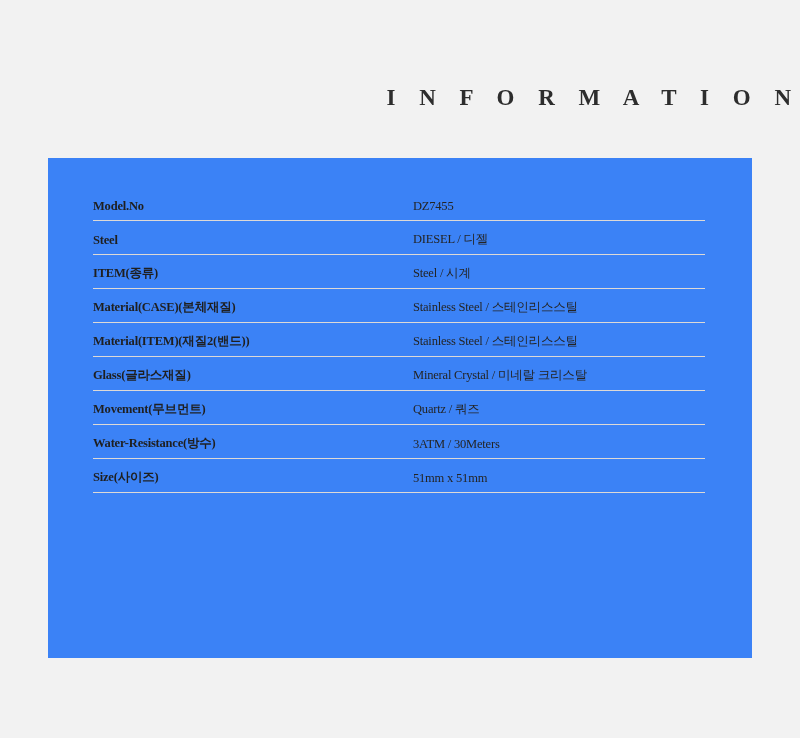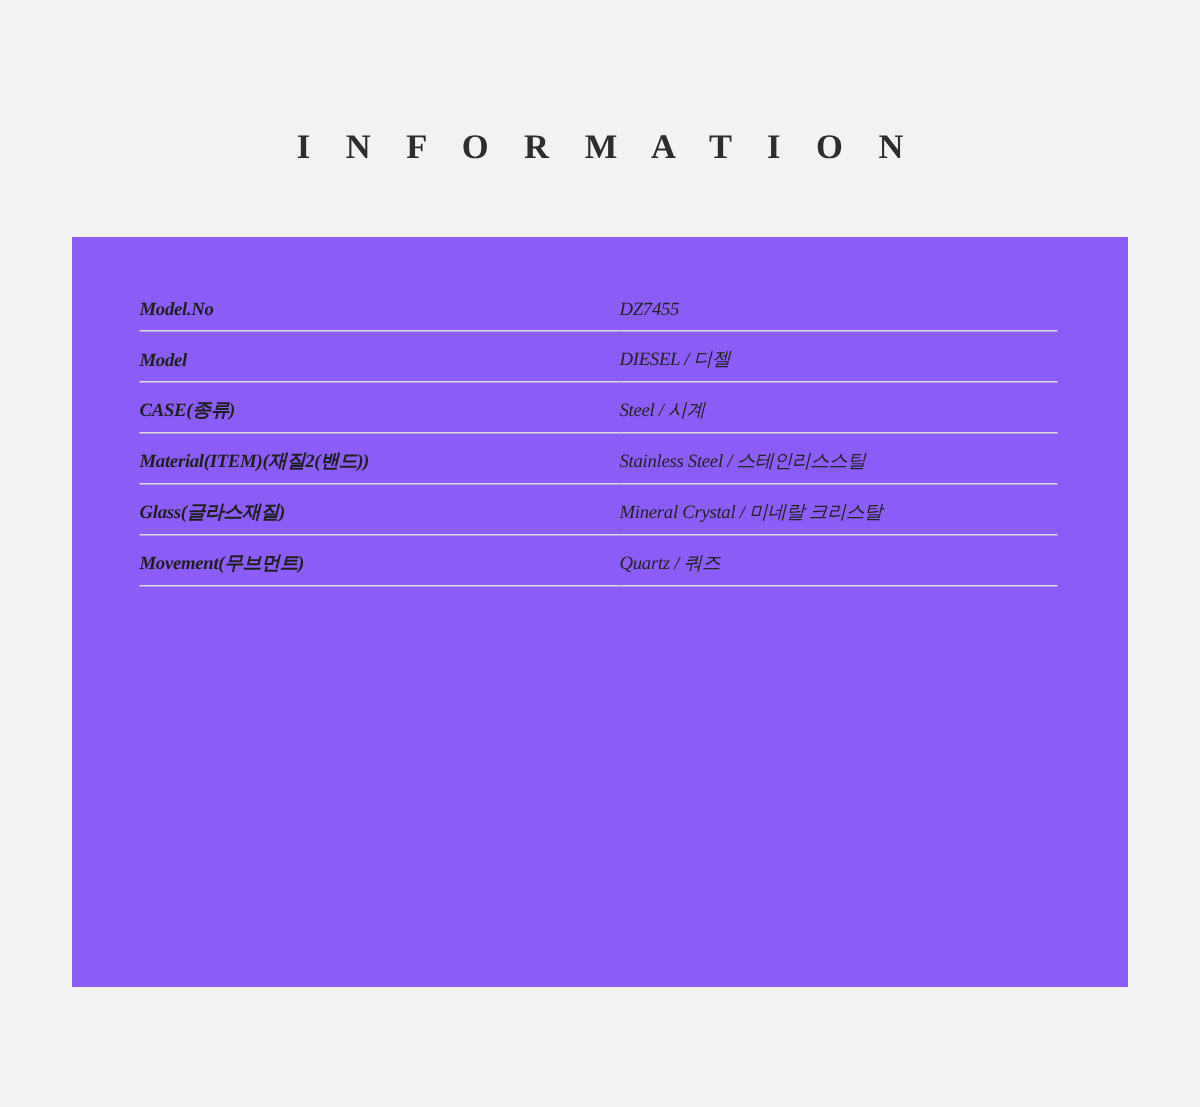--- a/index.html
+++ b/index.html
@@ -13,37 +13,36 @@
     font-family: "Liberation Serif", serif;
     overflow: hidden;
   }
   .page {
     position: relative;
     width: 800px;
     height: 738px;
     box-sizing: border-box;
   }
   .info-title {
-    text-align: center;
+    text-align: right;
     font-family: "Liberation Serif", serif;
     font-size: 23px;
     font-weight: 700;
     letter-spacing: 9px;
     color: #2d2d2d;
     padding-top: 85px;
     text-indent: 9px;
   }
   .spec-card {
     position: absolute;
     left: 48px;
     top: 158px;
     width: 704px;
     height: 500px;
-    background: #8b5cf6;
-    font-style: italic;
+    background: #3b82f6;
   }
   .spec-table {
     position: absolute;
     left: 45px;
     top: 28px;
     width: 612px;
     border-collapse: collapse;
   }
   .spec-table tr {
     height: 34px;
@@ -76,36 +75,48 @@
   <div class="info-title">I N F O R M A T I O N</div>
 
   <div class="spec-card">
     <table class="spec-table">
       <tbody>
           <tr>
             <td class="label">Model.No</td>
             <td class="value">DZ7455</td>
           </tr>
           <tr>
-            <td class="label">Model</td>
+            <td class="label">Steel</td>
             <td class="value">DIESEL / 디젤</td>
           </tr>
           <tr>
-            <td class="label">CASE(종류)</td>
+            <td class="label">ITEM(종류)</td>
             <td class="value">Steel / 시계</td>
+          </tr>
+          <tr>
+            <td class="label">Material(CASE)(본체재질)</td>
+            <td class="value">Stainless Steel / 스테인리스스틸</td>
           </tr>
           <tr>
             <td class="label">Material(ITEM)(재질2(밴드))</td>
             <td class="value">Stainless Steel / 스테인리스스틸</td>
           </tr>
           <tr>
             <td class="label">Glass(글라스재질)</td>
             <td class="value">Mineral Crystal / 미네랄 크리스탈</td>
           </tr>
           <tr>
             <td class="label">Movement(무브먼트)</td>
             <td class="value">Quartz / 쿼즈</td>
           </tr>
+          <tr>
+            <td class="label">Water-Resistance(방수)</td>
+            <td class="value">3ATM / 30Meters</td>
+          </tr>
+          <tr>
+            <td class="label">Size(사이즈)</td>
+            <td class="value">51mm x 51mm</td>
+          </tr>
         </tbody>
     </table>
   </div>
 
 </div>
 
 </body></html>

